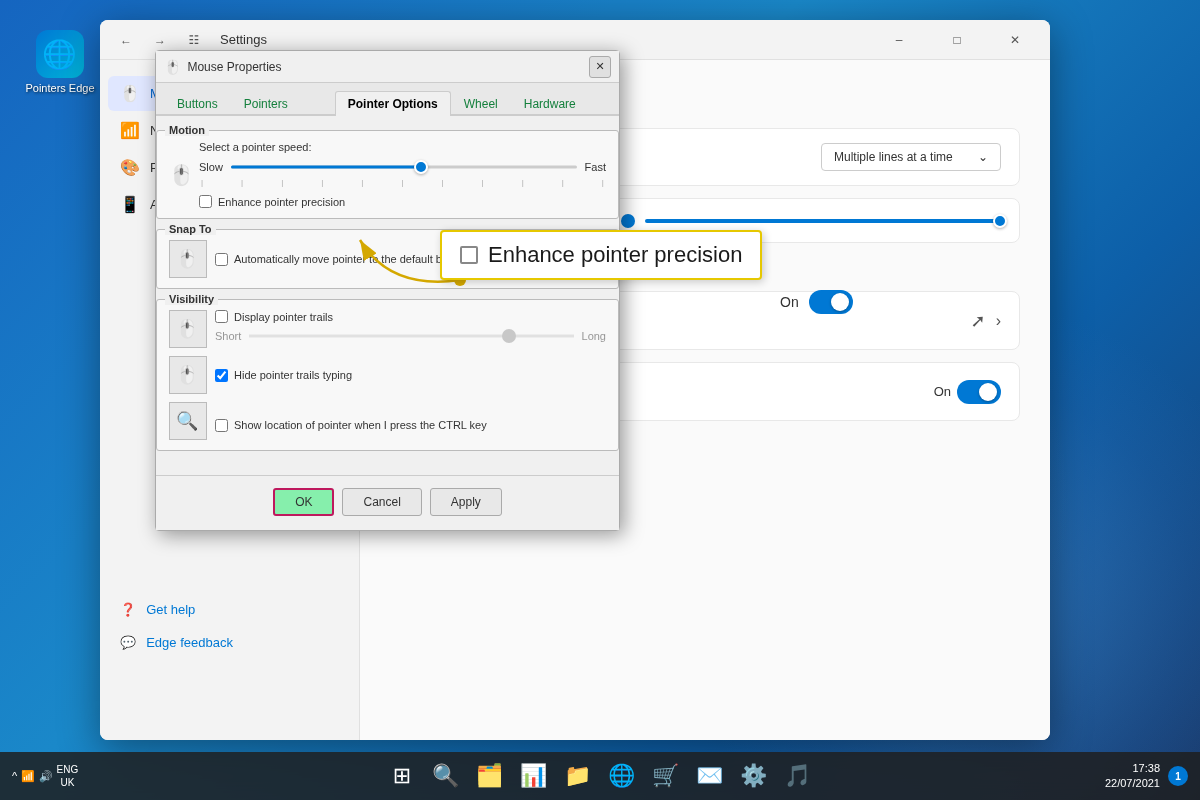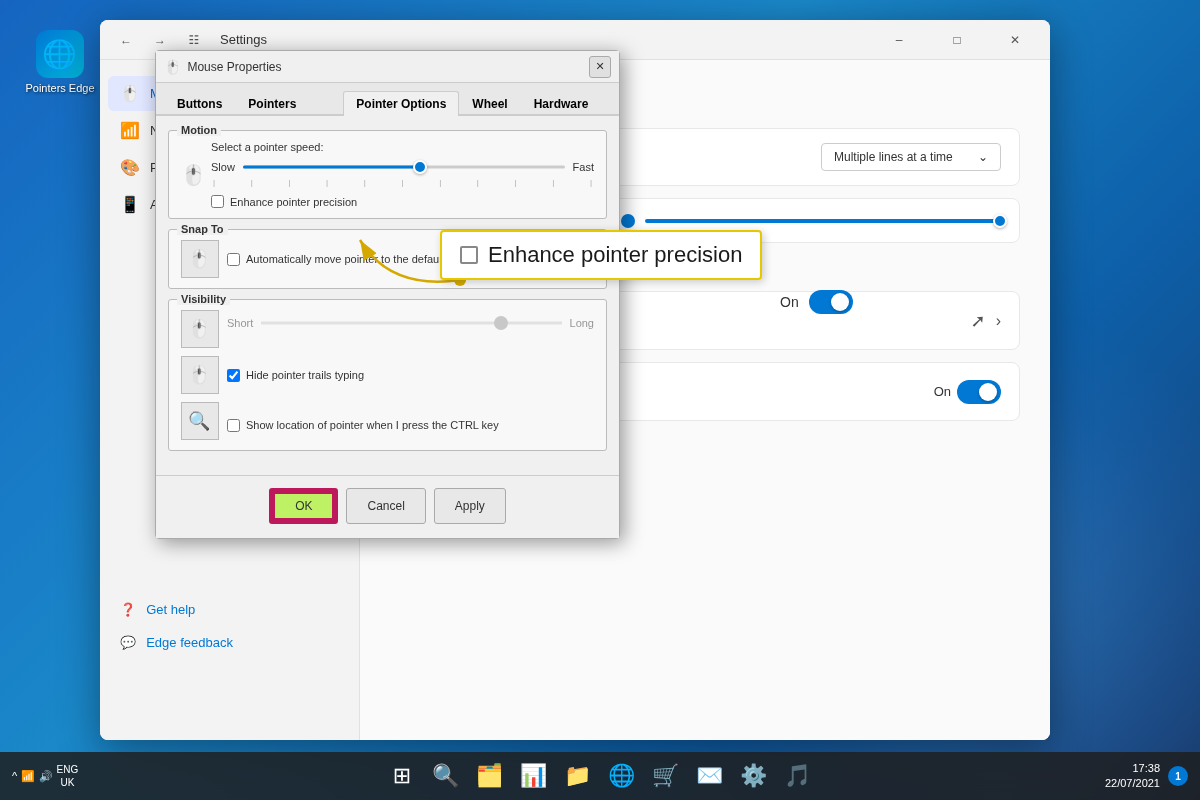--- a/index.html
+++ b/index.html
@@ -244,42 +244,41 @@
     .dialog-tabs {
       display: flex;
       gap: 0;
       padding: 6px 8px 0;
       background: #e8e8e8;
       border-bottom: 2px solid #ccc;
     }
     .dialog-tab {
       padding: 5px 12px;
       font-size: 12px;
-      color: #000000;
+      color: #15803d;
       cursor: pointer;
       border: 1px solid transparent;
       border-bottom: none;
       border-radius: 3px 3px 0 0;
       background: transparent;
       position: relative;
       bottom: -2px;
-      font-weight: bold;
     }
     .dialog-tab.active {
       background: #f0f0f0;
       border-color: #ccc;
       border-bottom-color: #f0f0f0;
       font-weight: 600;
       color: #000;
       margin-left: 34px;
     }
 
     
     .dialog-content {
-      padding: 14px 12px;
+      padding: 14px 0;
       background: #f0f0f0;
     }
 
     .section-box {
       border: 1px solid #bbb;
       border-radius: 3px;
       padding: 10px 12px;
       margin-bottom: 10px;
       background: #f8f8f8;
       position: relative;
@@ -377,22 +376,22 @@
     .dialog-btn {
       padding: 5px 20px;
       font-size: 12px;
       border: 1px solid #aaa;
       border-radius: 3px;
       background: #e8e8e8;
       cursor: pointer;
       color: #333;
     }
     .dialog-btn.outlined {
-      border: 6px solid #be185d;
-      background: #bef264;
+      border: 2px solid #be185d;
+      background: #86efac;
     }
 
     
     .callout-box {
       position: absolute;
       top: 230px;
       left: 440px;
       background: white;
       border: 2px solid #e6c800;
       border-radius: 4px;
@@ -680,20 +679,24 @@
           </div>
         </div>
       </div>
 
       <div class="section-box">
         <div class="section-box-label">Visibility</div>
 
         <div style="display:flex;align-items:flex-start;gap:8px;margin-bottom:8px;">
           <div style="display:flex;align-items:center;justify-content:center;width:38px;height:38px;border:1px solid #bbb;background:#e8e8e8;font-size:18px;flex-shrink:0;">🖱️</div>
           <div style="flex:1;">
+            <div class="checkbox-row" style="margin-top:0;">
+              <input type="checkbox" id="trails" style="">
+              <label for="trails" class="checkbox-label">Display pointer trails</label>
+            </div>
             <div class="speed-row" style="margin-top:4px;opacity:0.5;">
               <span class="speed-label-sm">Short</span>
               <div style="flex:1;height:18px;position:relative;">
                 <div style="position:absolute;top:50%;transform:translateY(-50%);width:100%;height:3px;background:#ccc;"></div>
                 <div style="position:absolute;top:50%;left:80%;transform:translate(-50%,-50%);width:14px;height:14px;background:#999;border-radius:50%;"></div>
               </div>
               <span class="speed-label-sm">Long</span>
             </div>
           </div>
         </div>

